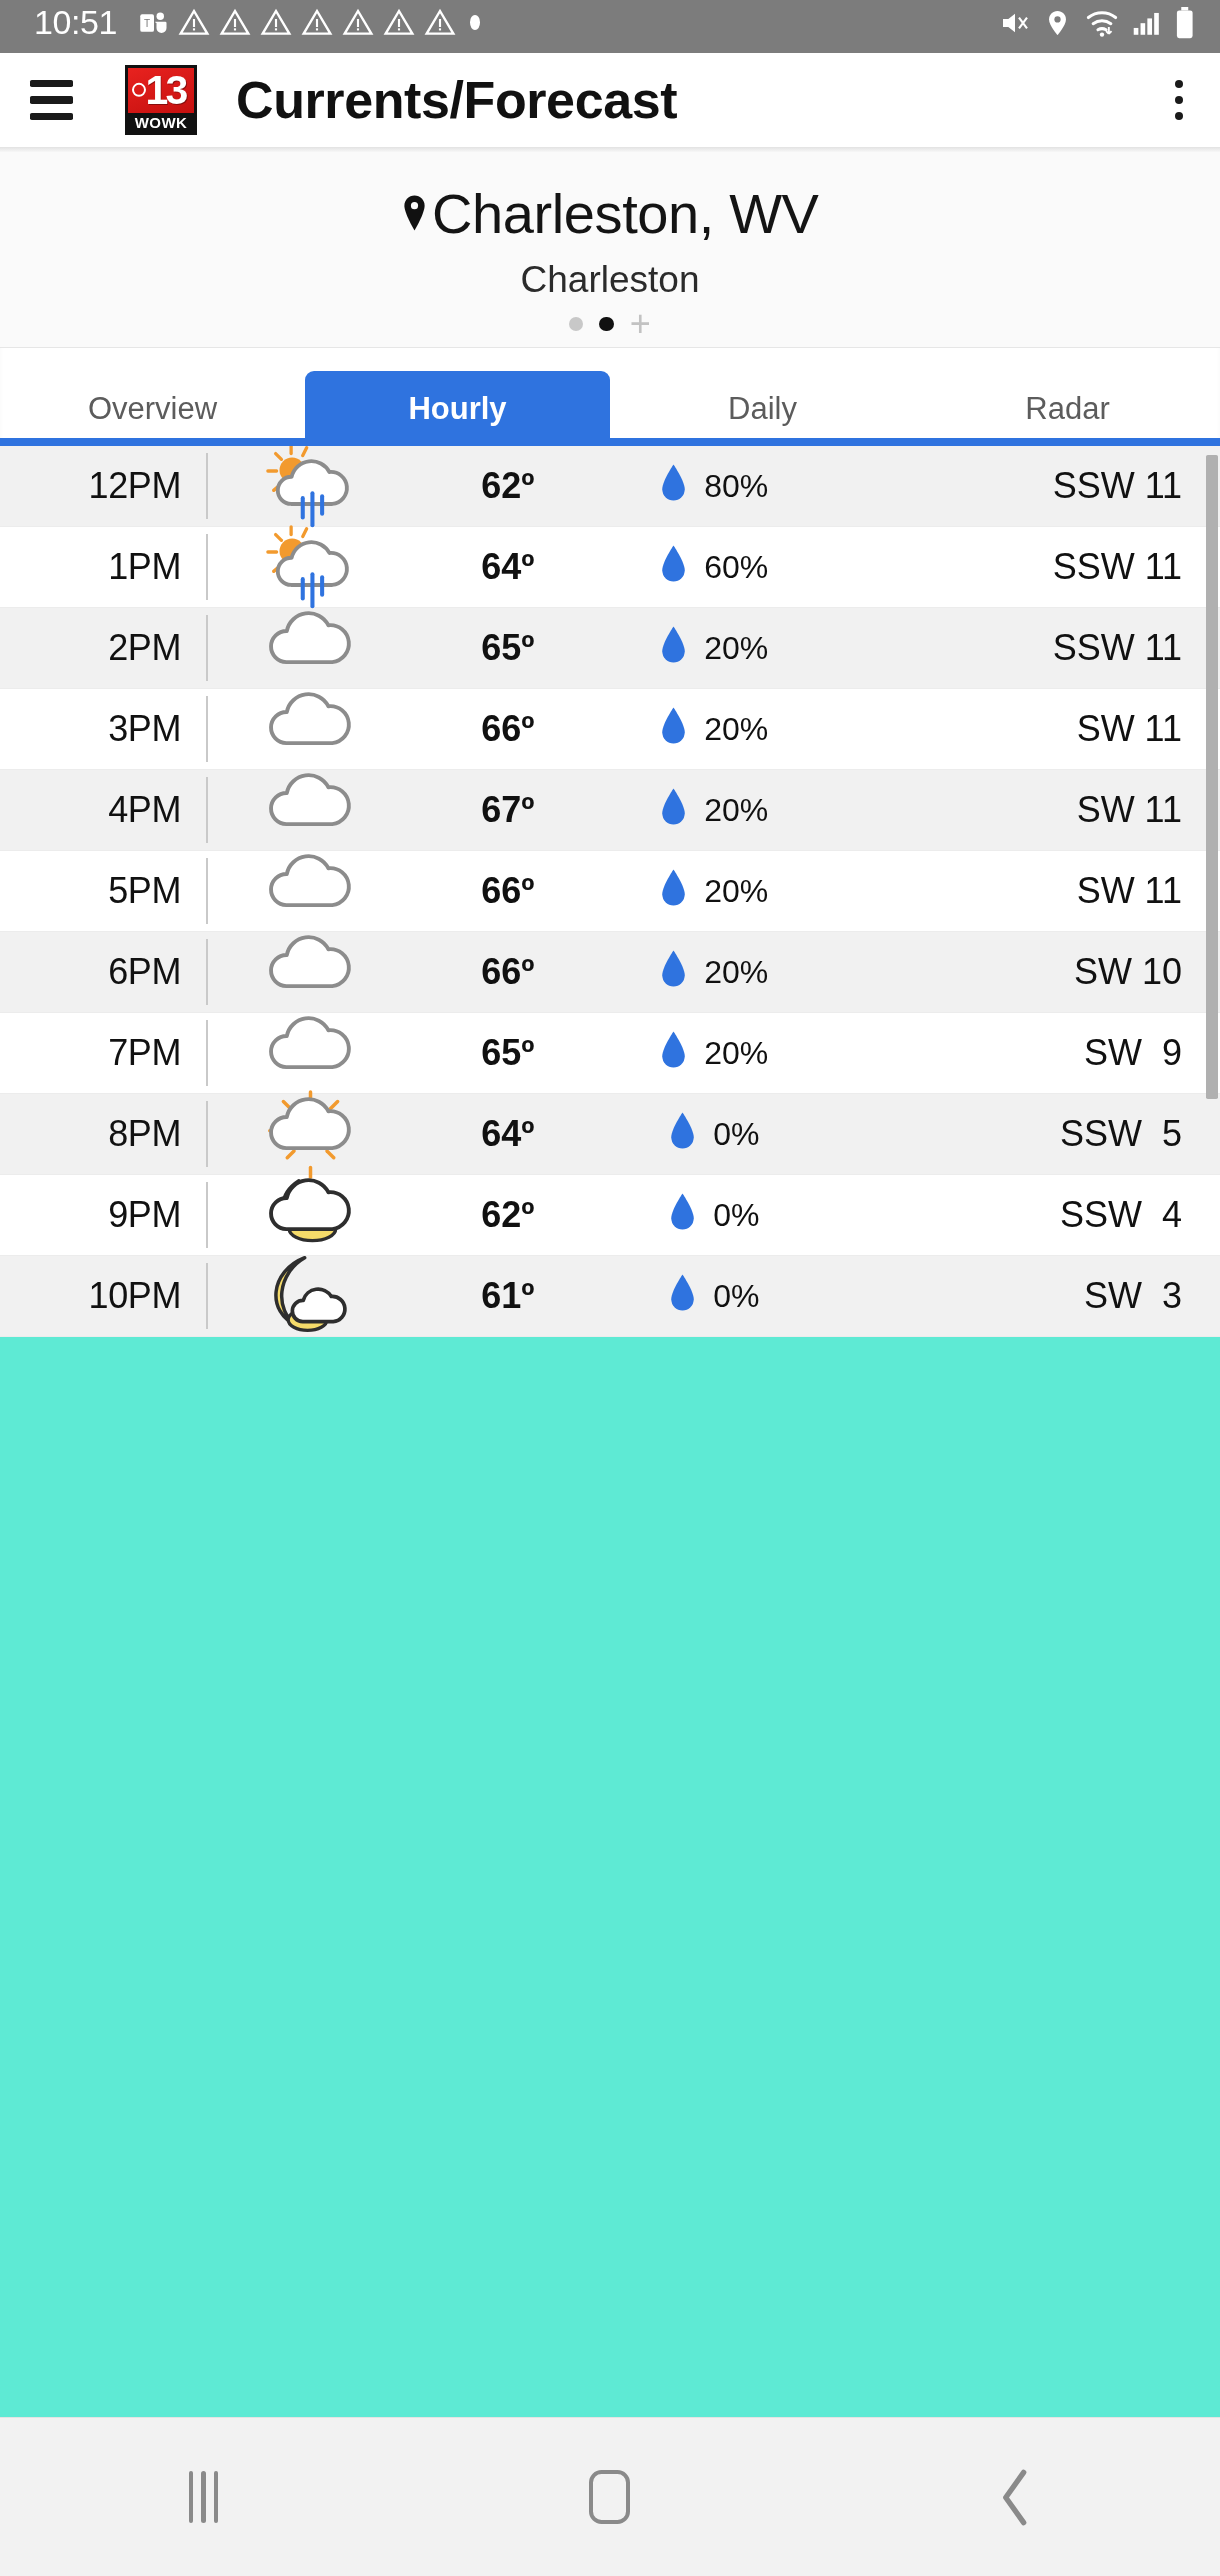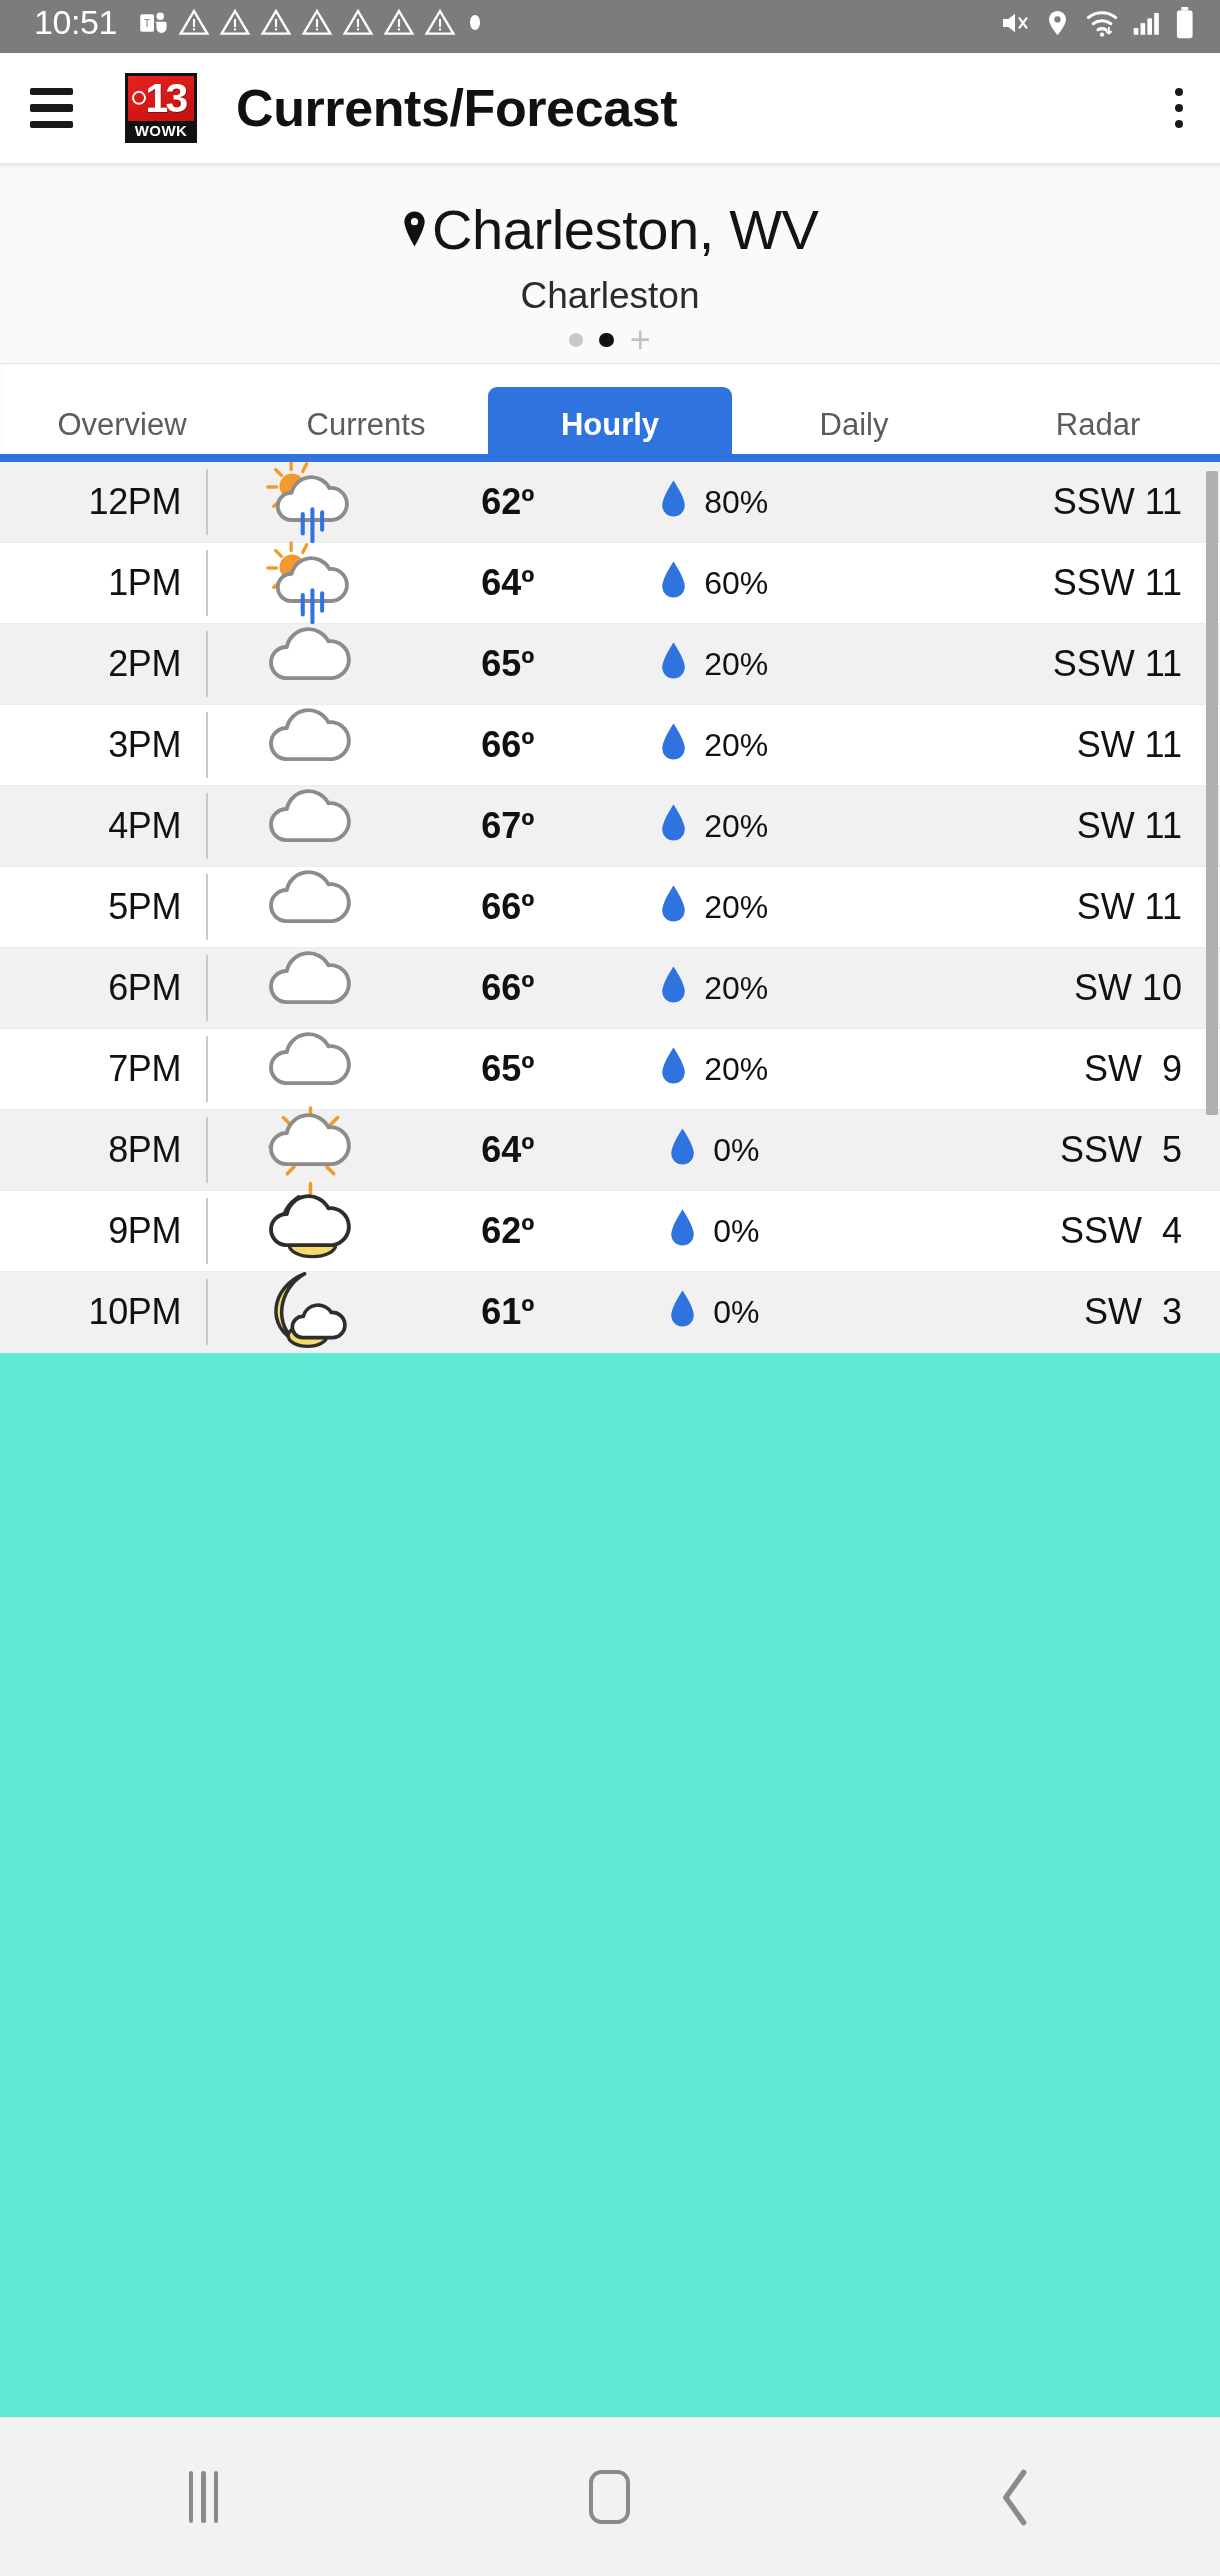--- a/index.html
+++ b/index.html
@@ -18,21 +18,21 @@
     padding: 0 25px 8px 34px;
   }
   .sb-time { font-size: 34px; letter-spacing: -0.4px; font-family: "Liberation Sans", sans-serif; }
   .sb-left { display: flex; align-items: center; gap: 9px; }
   .sb-right { margin-left: auto; display: flex; align-items: center; gap: 12.5px; }
   .sb-ico { display: inline-flex; align-items: center; justify-content: center; }
   .sb-dot { width: 9.8px; height: 14.3px; background:#fff; border-radius: 50%; display:inline-block; margin: 0 5.4px; }
 
   
   .appbar {
-    height: 110px; background: #ffffff; display: flex; align-items: center;
+    height: 94px; background: #ffffff; display: flex; align-items: center;
     padding: 0 30px 0 30px; flex-shrink: 0; position: relative;
   }
   .hamburger { width: 43px; display:flex; flex-direction: column; gap: 9px; cursor: pointer; }
   .hamburger span { display:block; height: 7.2px; background:#1a1a1a; border-radius: 1.8px; }
   .logo {
     width: 72px; height: 70px; margin-left: 52px; background: #111; padding: 2.7px;
     display: flex; flex-direction: column; align-items: stretch;
   }
   .logo-top {
     flex: 1; background: linear-gradient(160deg,#e8221f 0%, #c5100f 100%);
@@ -272,23 +272,20 @@
       <span class="dot inactive"></span>
       <span class="dot active"></span>
       <span class="plus">+</span>
     </div>
   </div>
 
   <div class="tabstrip">
     <div class="tabs-inner">
       <div class="tab">
           <span>Overview</span>
-        </div>
-      <div class="tab">
-          <span>Currents</span>
         </div>
       <div class="tab active">
           <span>Hourly</span>
         </div>
       <div class="tab">
           <span>Daily</span>
         </div>
       <div class="tab">
           <span>Radar</span>
         </div>

